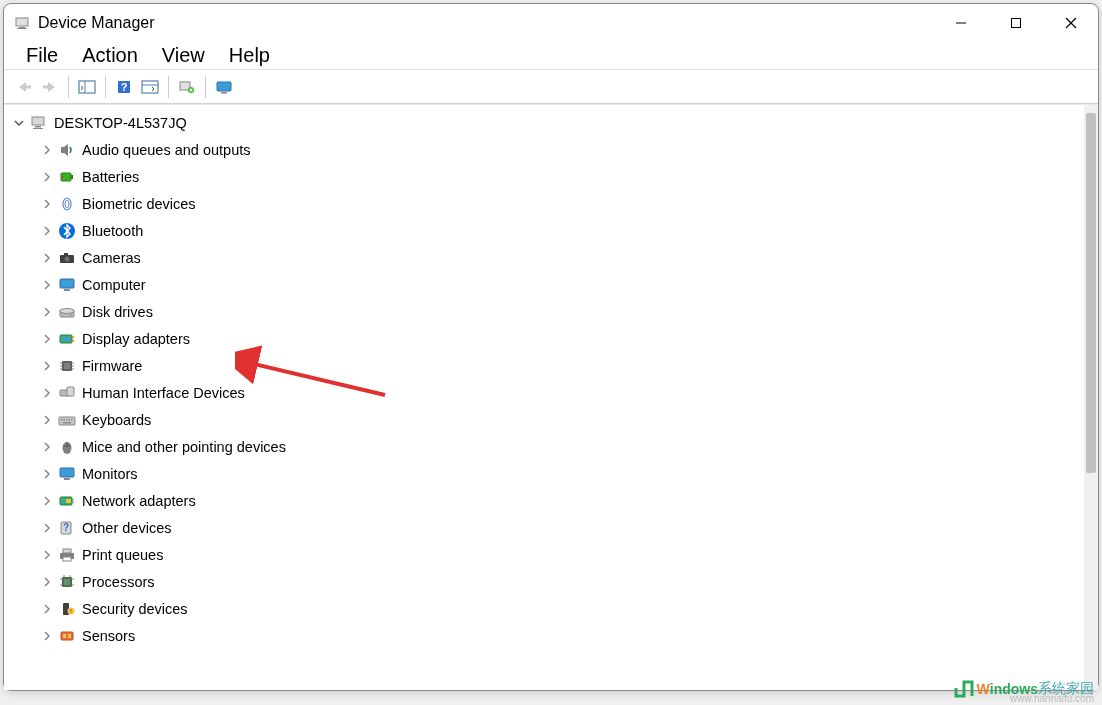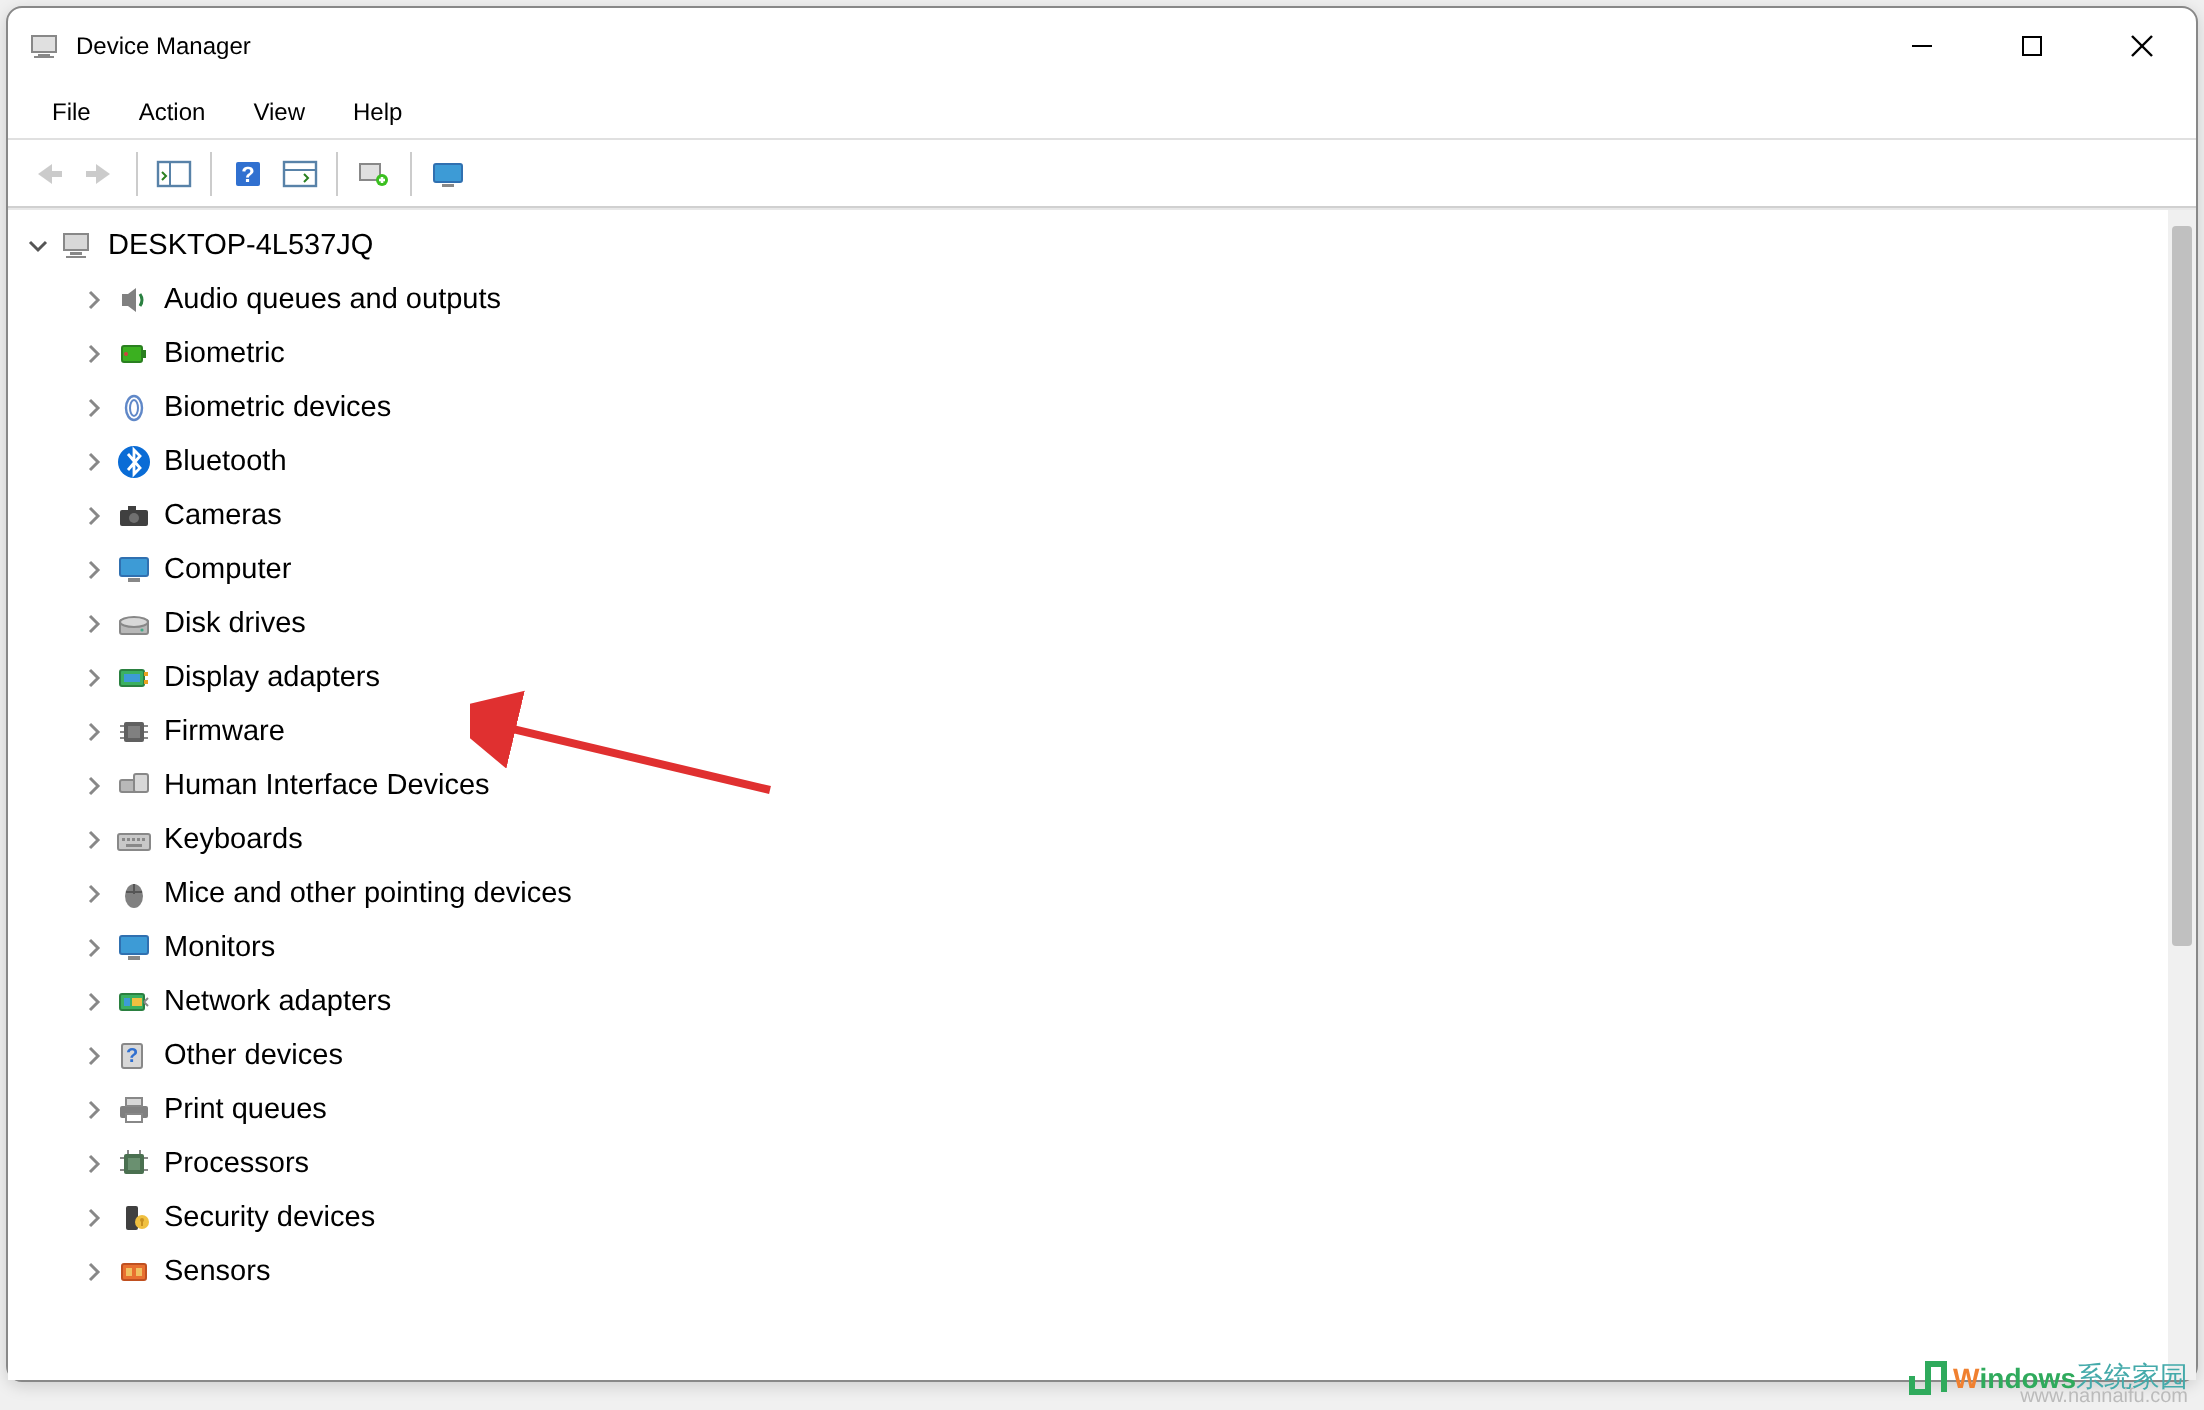--- a/index.html
+++ b/index.html
@@ -1,26 +1,26 @@
 <!DOCTYPE html>
 <html><head>
   <meta charset="utf-8">
   <style>
     * { margin: 0; padding: 0; box-sizing: border-box; font-family: 'Segoe UI', Tahoma, sans-serif; }
     body { background: #f0f0f0; width: 1102px; height: 705px; position: relative; overflow: hidden; }
     .window { position: absolute; top: 3px; left: 3px; width: 1096px; height: 688px; background: #fff; border: 1px solid #888; border-radius: 8px; box-shadow: 0 2px 8px rgba(0,0,0,0.15); display: flex; flex-direction: column; }
 
     .titlebar { height: 38px; display: flex; align-items: center; padding-left: 10px; }
     .titlebar-icon { width: 16px; height: 16px; margin-right: 8px; }
-    .titlebar-title { font-size: 12px; color: #000; flex: 1; }
+    .titlebar-title { font-size: 16px; color: #000; flex: 1; }
     .titlebar-controls { display: flex; height: 100%; }
     .title-btn { width: 55px; height: 100%; display: flex; align-items: center; justify-content: center; font-size: 12px; color: #000; cursor: default; }
 
     .menubar { height: 28px; display: flex; align-items: center; padding-left: 12px; border-bottom: 1px solid #e0e0e0; gap: 4px; }
-    .menu-item { font-size: 12px; padding: 3px 10px; cursor: default; }
+    .menu-item { font-size: 20px; padding: 3px 10px; cursor: default; }
 
     .toolbar { height: 34px; border-bottom: 1px solid #d0d0d0; display: flex; align-items: center; padding-left: 8px; gap: 2px; }
     .tool-sep { width: 1px; height: 22px; background: #ccc; margin: 0 4px; }
     .tool-btn { width: 24px; height: 24px; display: flex; align-items: center; justify-content: center; cursor: default; }
     .tool-btn.disabled { opacity: 0.4; }
 
     .content-area { flex: 1; display: flex; overflow: hidden; background: #fff; border-top: 1px solid #e8e8e8; }
     .tree-container { flex: 1; overflow-y: auto; padding: 4px 0 4px 8px; }
     .scrollbar { width: 14px; height: 100%; background: #f0f0f0; position: relative; }
     .scroll-thumb { position: absolute; top: 8px; right: 2px; width: 10px; height: 360px; background: #c0c0c0; border-radius: 2px; }
@@ -171,21 +171,21 @@
               <path d="M3 1 L7 5 L3 9" fill="none" stroke="#888" stroke-width="1.5"></path>
             </svg>
           </span>
         <span class="node-icon">
             <svg viewBox="0 0 18 18">
               <rect x="3" y="5" width="10" height="8" fill="#3bb020" stroke="#2a8020" rx="1"></rect>
               <rect x="13" y="7" width="2" height="4" fill="#2a8020"></rect>
               <circle cx="5" cy="9" r="1" fill="#d04040"></circle>
             </svg>
           </span>
-        <span class="node-label">Biometric</span>
+        <span class="node-label">Batteries</span>
       </div>
 
       <div class="tree-node child">
         <span class="expander">
             <svg width="10" height="10" viewBox="0 0 10 10">
               <path d="M3 1 L7 5 L3 9" fill="none" stroke="#888" stroke-width="1.5"></path>
             </svg>
           </span>
         <span class="node-icon">
             <svg viewBox="0 0 18 18">

